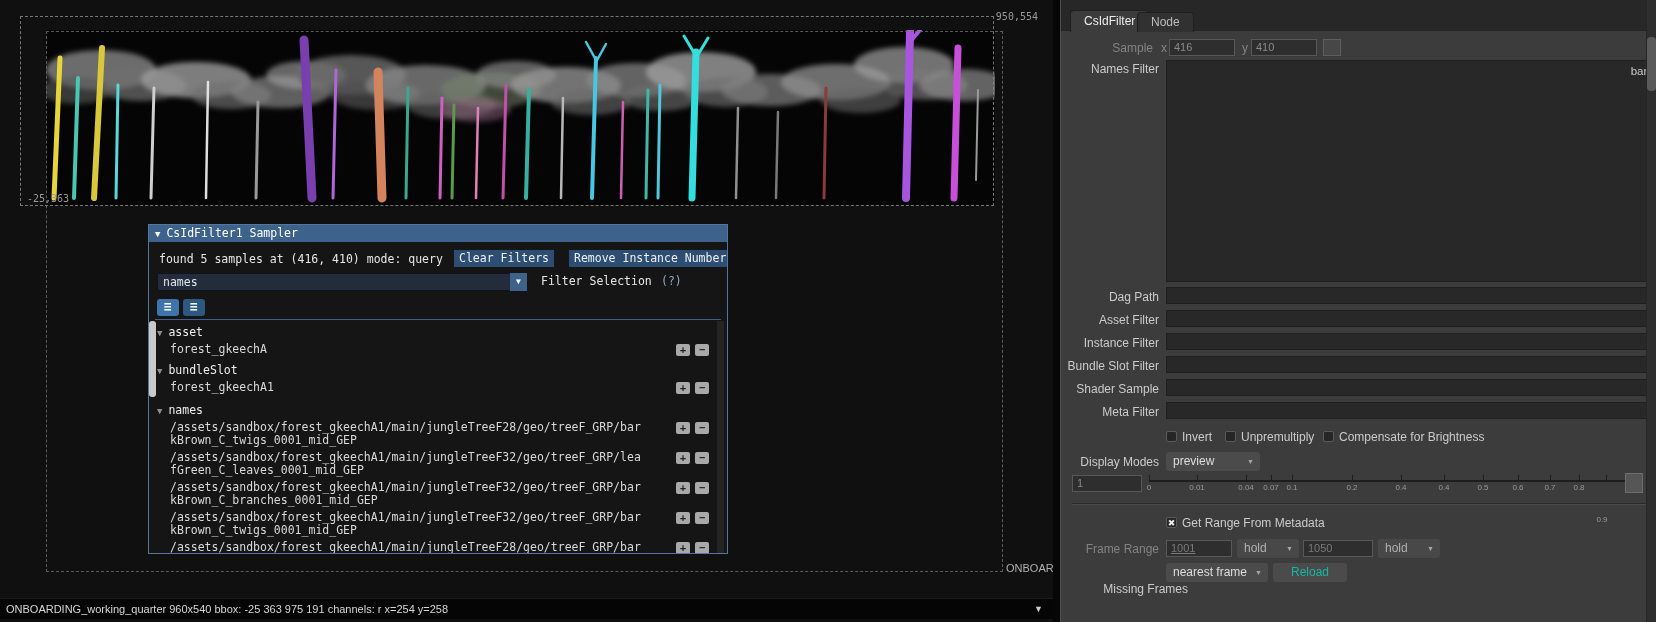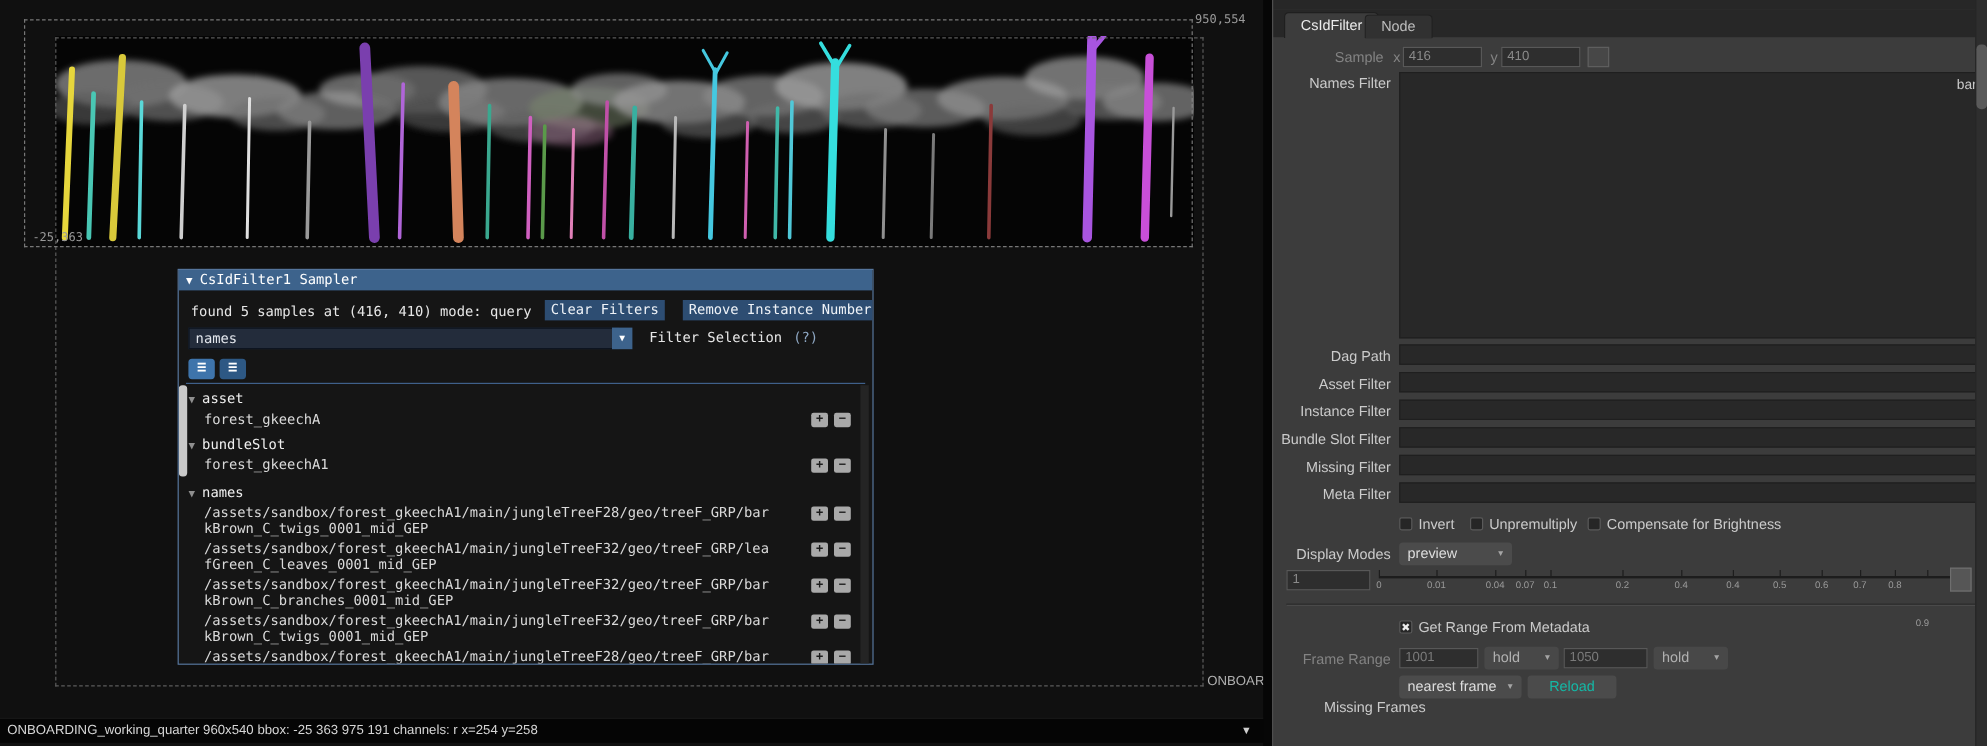--- a/index.html
+++ b/index.html
@@ -233,21 +233,21 @@
     <div class="field" style="left:105px;top:60px;width:488px;height:222px;padding:4px 0 0 6px;font-size:11.5px;text-align:right;">bark</div>
 
     <div class="rlabel" style="left:0;top:290px;width:98px;">Dag Path</div>
     <div class="field" style="left:105px;top:287px;width:488px;height:17px;"></div>
     <div class="rlabel" style="left:0;top:313px;width:98px;">Asset Filter</div>
     <div class="field" style="left:105px;top:310px;width:488px;height:17px;"></div>
     <div class="rlabel" style="left:0;top:336px;width:98px;">Instance Filter</div>
     <div class="field" style="left:105px;top:333px;width:488px;height:17px;"></div>
     <div class="rlabel" style="left:0;top:359px;width:98px;">Bundle Slot Filter</div>
     <div class="field" style="left:105px;top:356px;width:488px;height:17px;"></div>
-    <div class="rlabel" style="left:0;top:382px;width:98px;">Missing Filter</div>
+    <div class="rlabel" style="left:0;top:382px;width:98px;">Shader Sample</div>
     <div class="field" style="left:105px;top:379px;width:488px;height:17px;"></div>
     <div class="rlabel" style="left:0;top:405px;width:98px;">Meta Filter</div>
     <div class="field" style="left:105px;top:402px;width:488px;height:17px;"></div>
 
     <div class="cbox" style="left:105px;top:431px;"></div>
     <div class="abs" style="left:121px;top:430px;">Invert</div>
     <div class="cbox" style="left:164px;top:431px;"></div>
     <div class="abs" style="left:180px;top:430px;">Unpremultiply</div>
     <div class="cbox" style="left:262px;top:431px;"></div>
     <div class="abs" style="left:278px;top:430px;">Compensate for Brightness</div>
@@ -296,21 +296,21 @@
     <div class="abs" style="left:564px;top:473px;width:18px;height:20px;background:#565656;border:1px solid #6e6e6e;box-sizing:border-box;"></div>
 
     <div id="panel-divider" class="abs"></div>
 
     <div class="cbox" style="left:105px;top:517px;">
       <span>✖</span>
     </div>
     <div class="abs" style="left:121px;top:516px;">Get Range From Metadata</div>
 
     <div class="rlabel dim" style="left:0;top:542px;width:98px;">Frame Range</div>
-    <div class="nfield" style="left:105px;top:540px;width:66px;height:17px;color:#7a7a7a;">1001</div>
+    <div class="nfield" style="left:105px;top:540px;width:66px;height:17px;color:#7a7a7a;text-decoration:underline;">1001</div>
     <div class="drop" style="left:176px;top:539px;width:62px;height:19px;line-height:19px;background:#484848;color:#b0b0b0;">
       <span>hold</span>
       <span class="droparrow" style="line-height:19px;">▼</span>
     </div>
     <div class="nfield" style="left:242px;top:540px;width:70px;height:17px;color:#7a7a7a;">1050</div>
     <div class="drop" style="left:317px;top:539px;width:62px;height:19px;line-height:19px;background:#484848;color:#b0b0b0;">
       <span>hold</span>
       <span class="droparrow" style="line-height:19px;">▼</span>
     </div>
 

